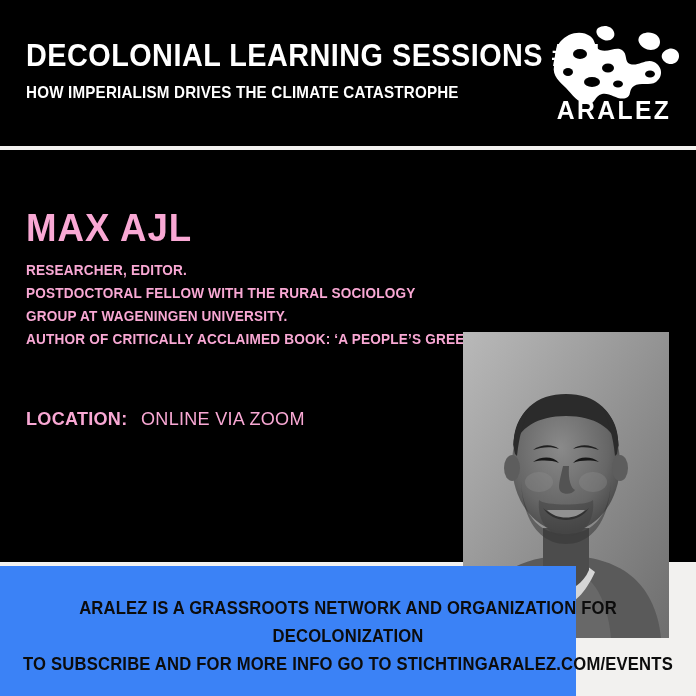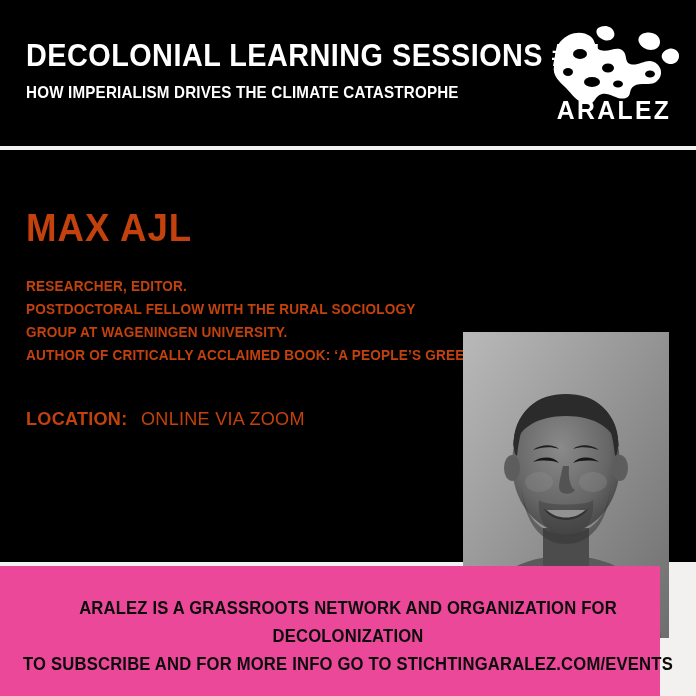--- a/index.html
+++ b/index.html
@@ -68,36 +68,36 @@
     letter-spacing: 2.5px;
     transform: scaleX(0.95);
   }
 
   
   .main {
     position: absolute;
     left: 0; top: 150px;
     width: 696px; height: 412px;
     background: #000000;
-    color: #c2410c;
+    color: #f9a8d4;
   }
   .speaker-name {
     position: absolute;
     left: 26px; top: 56px;
     font-size: 39px;
     font-weight: bold;
     letter-spacing: 1px;
     text-transform: uppercase;
     transform: scaleX(0.94);
     transform-origin: left center;
     white-space: nowrap;
   }
   .bio {
     position: absolute;
-    left: 26px; top: 125px;
+    left: 26px; top: 109px;
     width: 425px;
   }
   .bio-line {
     font-size: 14.3px;
     font-weight: bold;
     letter-spacing: 0.2px;
     text-transform: uppercase;
     line-height: 1.62;
     transform: scaleX(0.95);
     transform-origin: left center;
@@ -143,22 +143,22 @@
     overflow: hidden;
     background: #8e8e8e;
     filter: grayscale(100%);
   }
   .portrait svg { display: block; }
 
   
   .footer {
     position: absolute;
     left: 0; top: 566px;
-    width: 660px; height: 130px;
-    background: #ec4899;
+    width: 576px; height: 130px;
+    background: #3b82f6;
     color: #0c0c0c;
   }
   .footer-inner {
     position: absolute;
     left: 0; top: 28px;
     width: 696px;
     text-align: center;
   }
   .footer-line {
     font-size: 17.5px;

